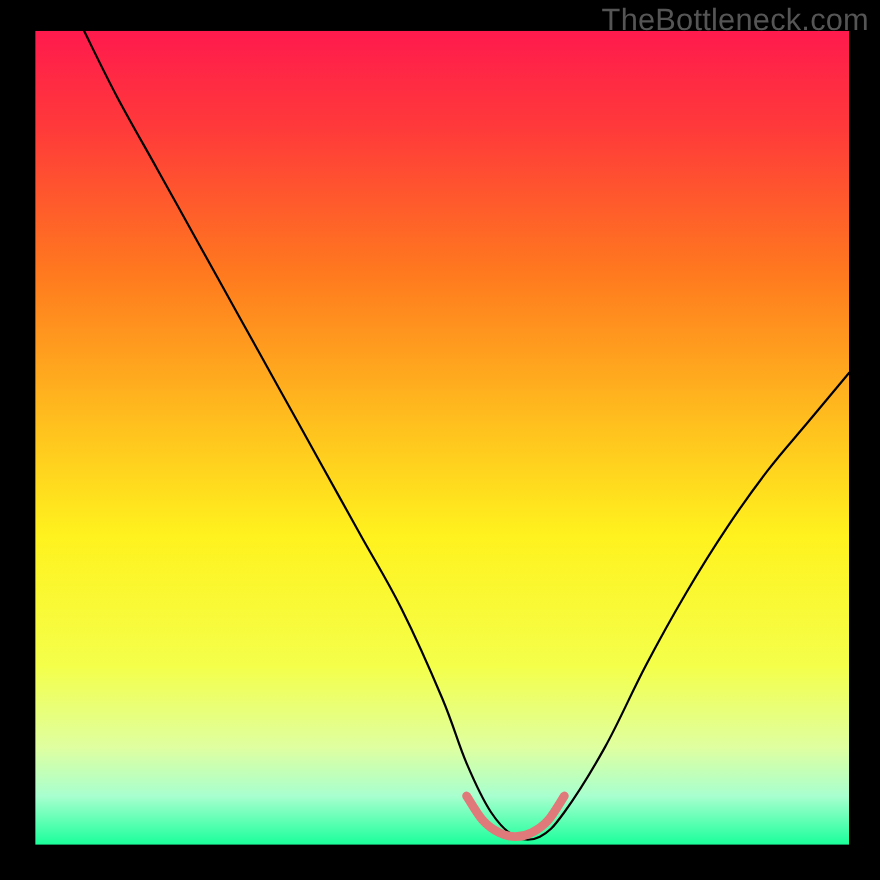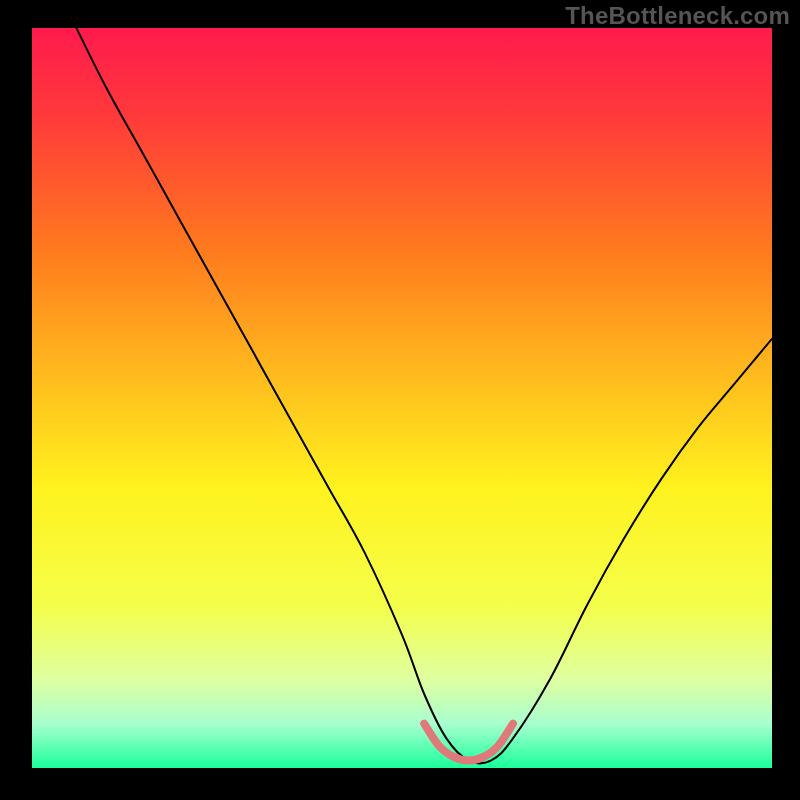--- a/index.html
+++ b/index.html
@@ -15,22 +15,22 @@
     position: relative;
     width: 800px;
     height: 800px;
     background: #000;
   }
   .watermark {
     position: absolute;
     top: 2px;
     right: 10px;
     color: #555;
-    font-size: 24px;
-    font-weight: 700;
+    font-size: 28px;
+    font-weight: 400;
     letter-spacing: 0.2px;
     z-index: 50;
   }
   .plot {
     position: absolute;
     left: 32px;
     top: 28px;
     width: 740px;
     height: 740px;
   }

